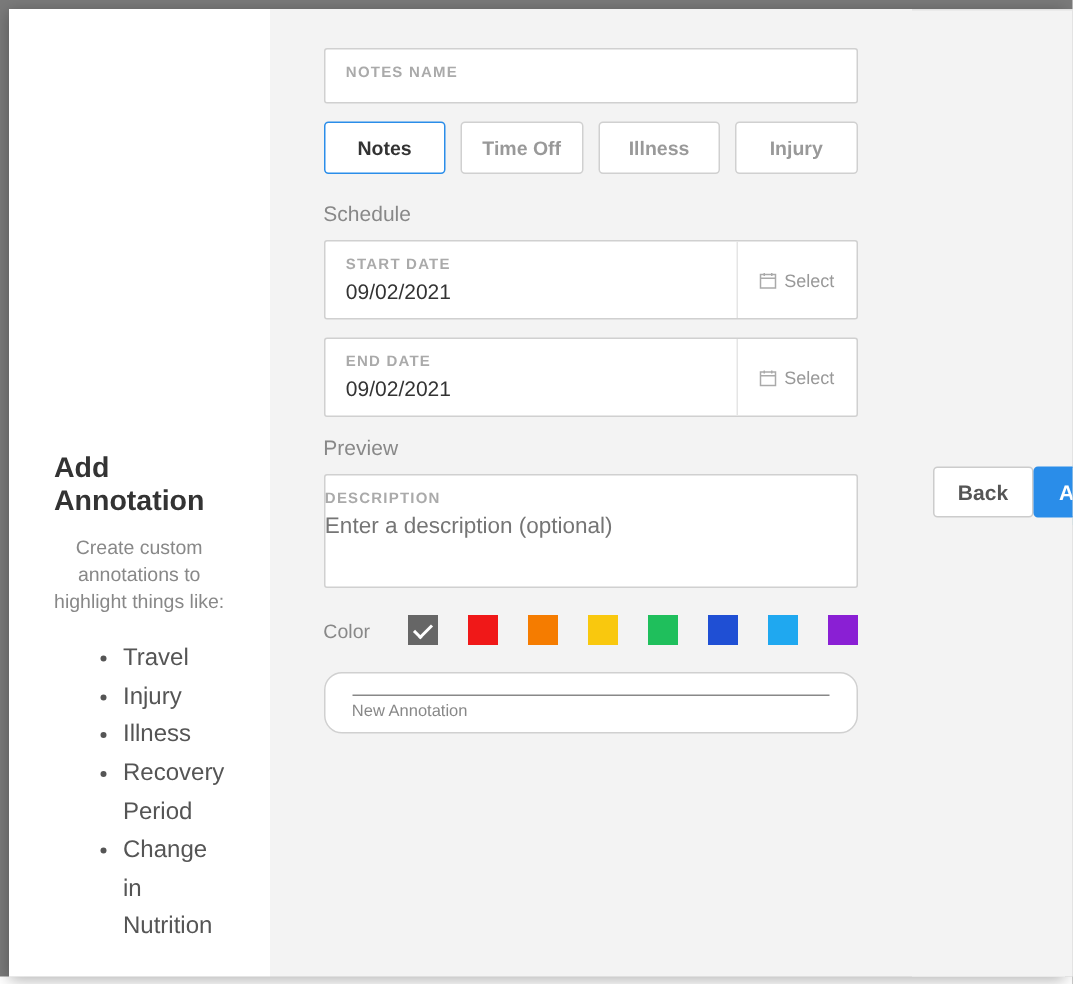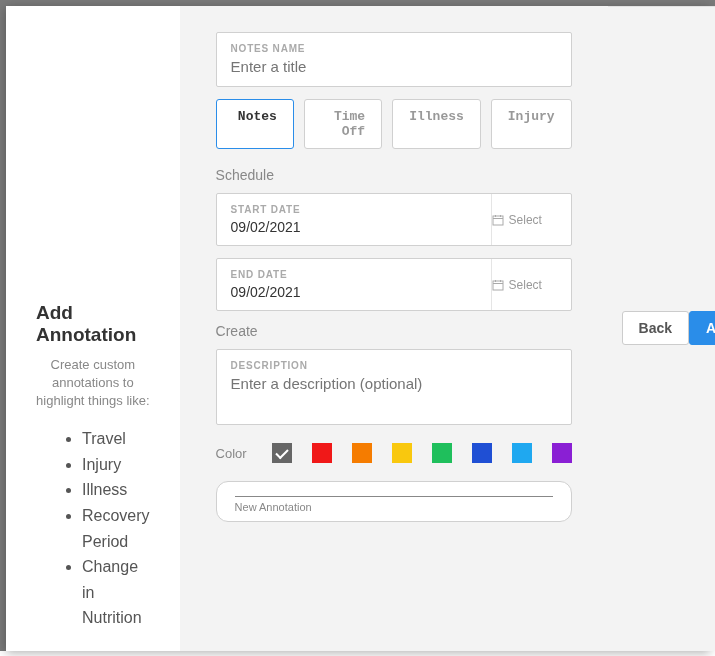--- a/index.html
+++ b/index.html
@@ -98,30 +98,29 @@
       width: 100%;
       background: transparent;
     }
     .tabs {
       display: flex;
       gap: 10px;
       margin-bottom: 18px;
     }
     .tab {
       flex: 1;
-      text-align: right;
-      padding: 9px 16px;
+      text-align: center;
+      padding: 9px 0;
       border: 1px solid #d0d0d0;
       border-radius: 3px;
       font-size: 13px;
       font-weight: 600;
       color: #999;
       background: #fff;
       cursor: pointer;
-      font-family: Liberation Mono, monospace;
     }
     .tab.active {
       border-color: #2a8de9;
       color: #333;
     }
     .section-label {
       font-size: 14px;
       color: #888;
       margin-bottom: 10px;
     }
@@ -139,34 +138,35 @@
     }
     .date-value {
       font-size: 14px;
       color: #333;
     }
     .date-right {
       width: 80px;
       border-left: 1px solid #e5e5e5;
       display: flex;
       align-items: center;
+      justify-content: center;
       gap: 5px;
       font-size: 12px;
       color: #999;
       cursor: pointer;
     }
     .cal-icon {
       width: 12px;
       height: 12px;
     }
     .desc-box {
       background: #fff;
       border: 1px solid #d0d0d0;
       border-radius: 2px;
-      padding: 10px 14px;
+      padding: 10px 0;
       margin-bottom: 18px;
       min-height: 76px;
     }
     .color-row {
       display: flex;
       align-items: center;
       gap: 20px;
       margin-bottom: 18px;
     }
     .color-label {
@@ -272,21 +272,20 @@
   <div class="right-panel">
     <div class="close-btn">
       <svg viewBox="0 0 20 20">
           <path d="M4 4 L16 16 M16 4 L4 16" stroke="#999" stroke-width="2" fill="none"></path>
         </svg>
     </div>
 
     <div class="form-area">
       <div class="title-input-box">
         <div class="field-label">NOTES NAME</div>
-        <input class="field-input" placeholder="Enter a title" style="">
       </div>
 
       <div class="tabs">
         <div class="tab active">Notes</div>
         <div class="tab">Time Off</div>
         <div class="tab">Illness</div>
         <div class="tab">Injury</div>
       </div>
 
       <div class="section-label">Schedule</div>
@@ -316,21 +315,21 @@
           <svg class="cal-icon" viewBox="0 0 12 12">
               <rect x="1" y="2" width="10" height="9" fill="none" stroke="#aaa" stroke-width="1"></rect>
               <line x1="1" y1="4.5" x2="11" y2="4.5" stroke="#aaa" stroke-width="1"></line>
               <line x1="3.5" y1="1" x2="3.5" y2="3" stroke="#aaa" stroke-width="1"></line>
               <line x1="8.5" y1="1" x2="8.5" y2="3" stroke="#aaa" stroke-width="1"></line>
             </svg>
           <span>Select</span>
         </div>
       </div>
 
-      <div class="section-label">Create</div>
+      <div class="section-label">Preview</div>
 
       <div class="desc-box">
         <div class="field-label">DESCRIPTION</div>
         <input class="field-input" placeholder="Enter a description (optional)" style="">
       </div>
 
       <div class="color-row">
         <div class="color-label">Color</div>
         <div class="swatches">
           <div class="swatch selected" style="background:#666666"></div>

